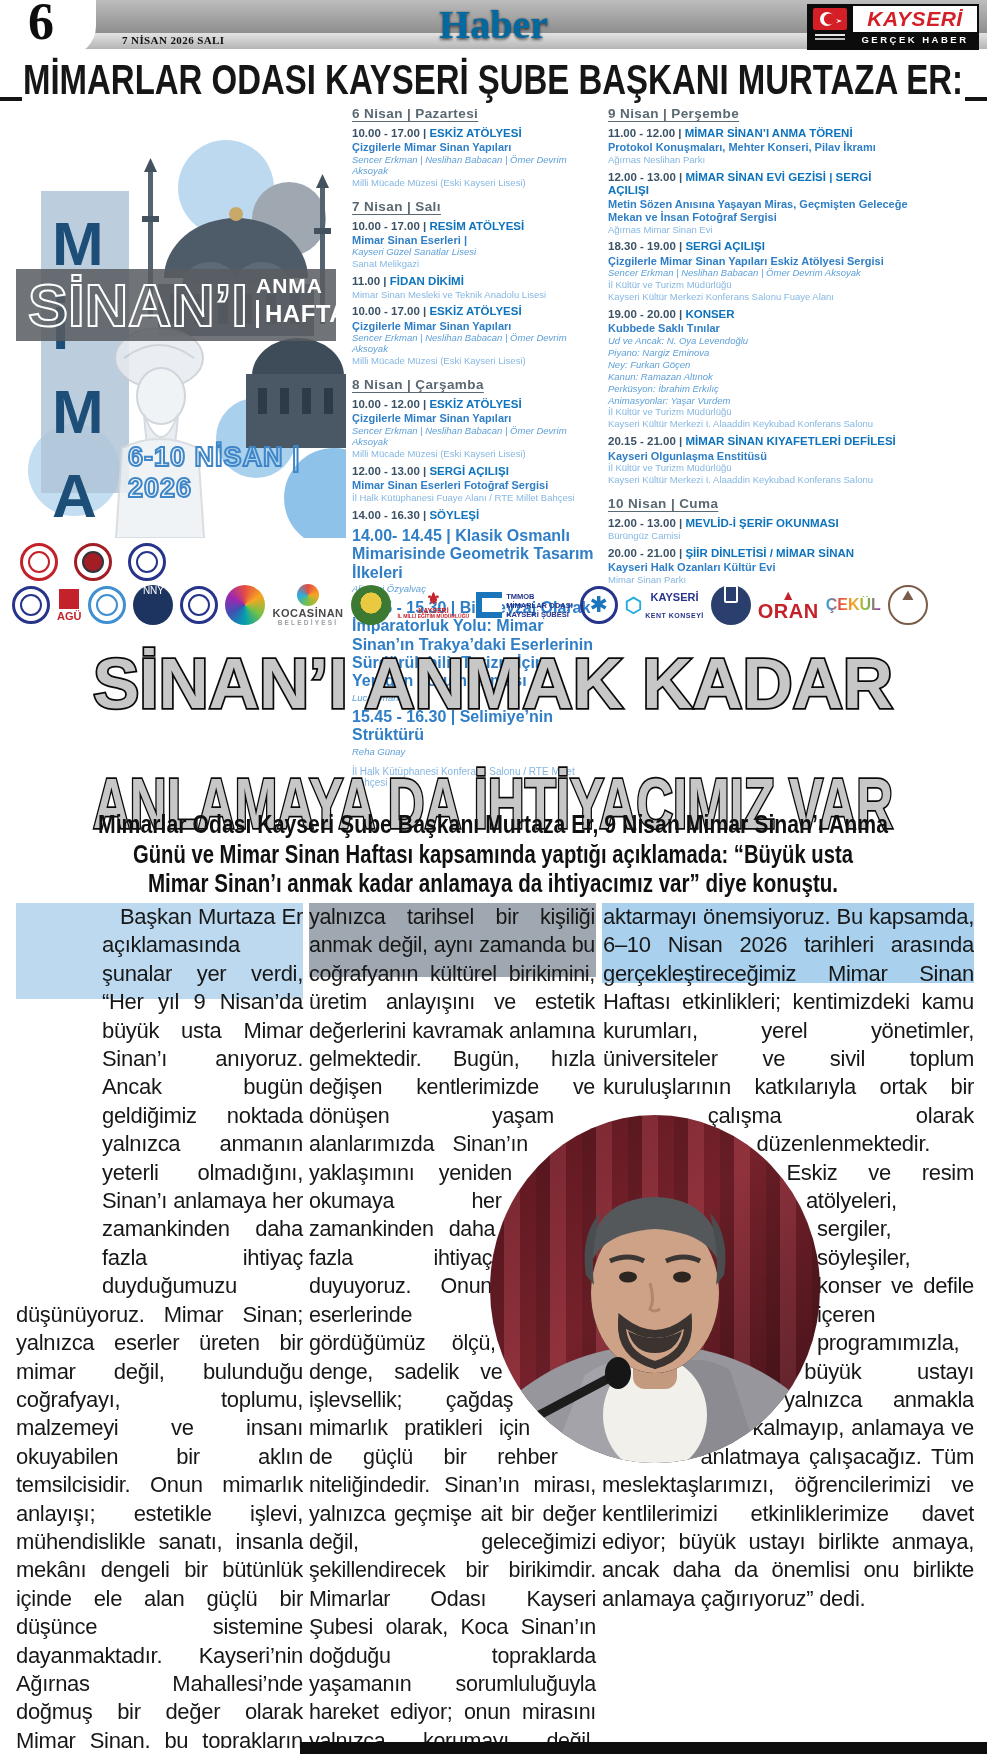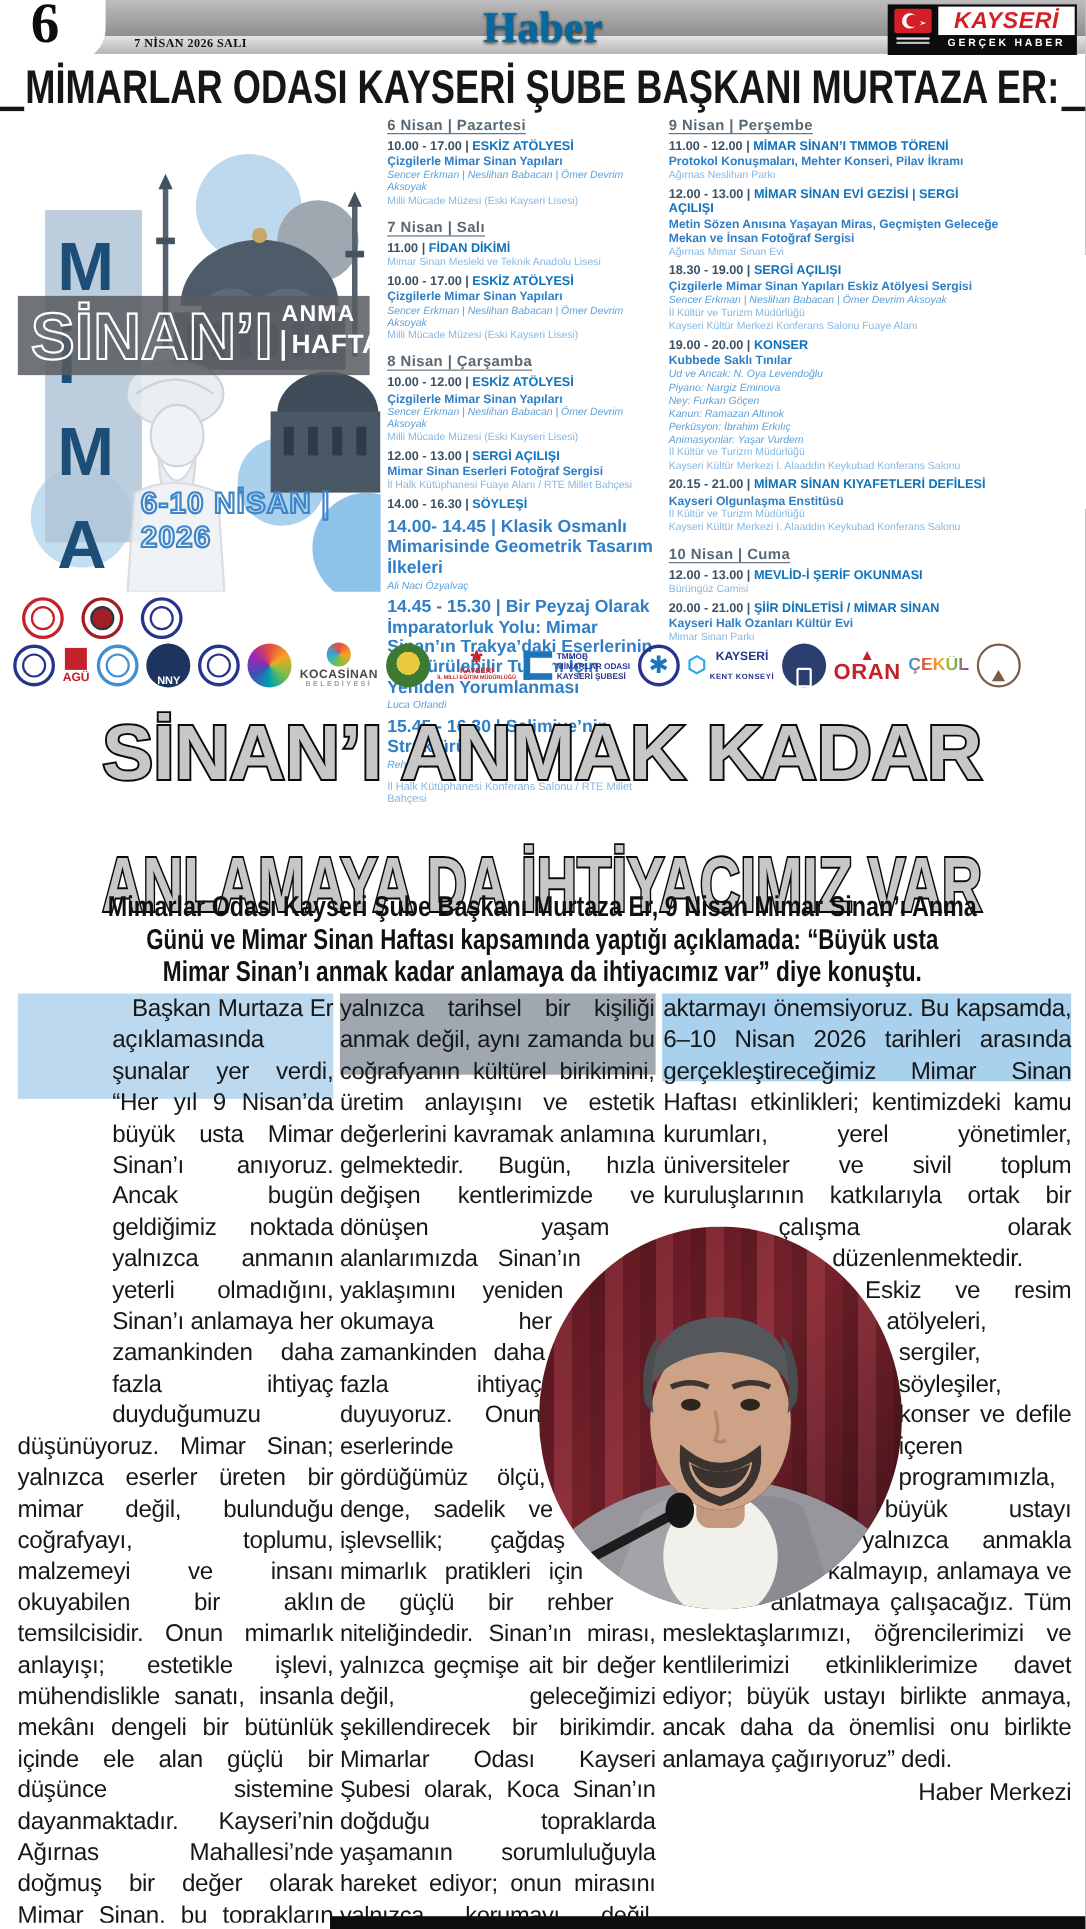--- a/index.html
+++ b/index.html
@@ -74,22 +74,22 @@
   
   .logos-row1 { position:absolute; left:20px; top:543px; display:flex; gap:16px; align-items:center; }
   .logos-row2 { position:absolute; left:12px; top:584px; width:966px; display:flex; gap:7px; align-items:center; }
   .lg { display:flex; flex-direction:column; align-items:center; justify-content:center; }
   .ring { width:38px; height:38px; border-radius:50%; border:3px solid; display:flex; align-items:center; justify-content:center; }
   .ring .inner { width:22px; height:22px; border-radius:50%; border:2px solid; }
   .b-red { border-color:#c4222a; } .b-red .inner { border-color:#c4222a; }
   .b-darkred { border-color:#a21d24; background:#fff; } .b-darkred .inner { border-color:#30343b; background:#a21d24; }
   .b-blue { border-color:#27348b; } .b-blue .inner { border-color:#27348b; }
   .b-lblue { border-color:#3f8fd2; } .b-lblue .inner { border-color:#3f8fd2; }
-  .disc { width:40px; height:40px; border-radius:50%; display:flex; align-items:center; justify-content:flex-end;
-          color:#fff; font-weight:bold; font-size:10px; }
+  .disc { width:40px; height:40px; border-radius:50%; display:flex; align-items:center; justify-content:flex-start;
+          color:#fff; font-weight:normal; font-size:10px; }
   .d-navy { background:#1d3461; } .d-navy2 { background:#2a3f6e; }
   .d-green { background:radial-gradient(circle at 50% 45%, #e8c93f 0 35%, #3c7a33 36% 100%); }
   .d-dots { background:conic-gradient(#e54d42,#f5a623,#7ac143,#00a0af,#3f51b5,#9c27b0,#e54d42); }
   .d-mtn { background:#fff; border:2px solid #7a5c49; color:#7a5c49; font-size:14px; }
   .txt-lg { text-align:center; line-height:1.05; font-weight:bold; }
   .agu-sq { width:20px; height:20px; background:
           linear-gradient(#c4222a,#c4222a); position:relative; margin-bottom:1px; }
   .agu-txt { color:#c4222a; font-size:11px; font-weight:bold; }
   .koca-icon { width:22px; height:22px; border-radius:50%;
           background:conic-gradient(#e54d42,#f5a623,#7ac143,#29abe2,#e54d42); margin-bottom:2px; }
@@ -237,20 +237,26 @@
   <div class="prog-col a">
     <div class="day-label">6 Nisan | Pazartesi</div>
     <div class="ev">
       <div class="ev-head"><span>10.00 - 17.00</span><span class="sep"> | </span><span class="ttl">ESKİZ ATÖLYESİ</span></div>
       <div class="desc">Çizgilerle Mimar Sinan Yapıları</div>
       <div class="names">Sencer Erkman | Neslihan Babacan | Ömer Devrim Aksoyak</div>
       <div class="venue">Milli Mücade Müzesi (Eski Kayseri Lisesi)</div>
     </div>
     <div class="day-label">7 Nisan | Salı</div>
     <div class="ev">
+      <div class="ev-head"><span>10.00 - 17.00</span><span class="sep"> | </span><span class="ttl">RESİM ATÖLYESİ</span></div>
+      <div class="desc">Mimar Sinan Eserleri |</div>
+      <div class="names">Kayseri Güzel Sanatlar Lisesi</div>
+      <div class="venue">Sanat Melikgazi</div>
+    </div>
+    <div class="ev">
       <div class="ev-head"><span>11.00</span><span class="sep"> | </span><span class="ttl">FİDAN DİKİMİ</span></div>
       <div class="venue">Mimar Sinan Mesleki ve Teknik Anadolu Lisesi</div>
     </div>
     <div class="ev">
       <div class="ev-head"><span>10.00 - 17.00</span><span class="sep"> | </span><span class="ttl">ESKİZ ATÖLYESİ</span></div>
       <div class="desc">Çizgilerle Mimar Sinan Yapıları</div>
       <div class="names">Sencer Erkman | Neslihan Babacan | Ömer Devrim Aksoyak</div>
       <div class="venue">Milli Mücade Müzesi (Eski Kayseri Lisesi)</div>
     </div>
     <div class="day-label">8 Nisan | Çarşamba</div>
@@ -273,21 +279,21 @@
     <div class="talk"><span>14.45 - 15.30</span><span class="sep"> | </span><span>Bir Peyzaj Olarak İmparatorluk Yolu: Mimar Sinan’ın Trakya’daki Eserlerinin Sürdürülebilir Turizm İçin Yeniden Yorumlanması</span></div>
     <div class="names">Luca Orlandi</div>
     <div class="talk"><span>15.45 - 16.30</span><span class="sep"> | </span><span>Selimiye’nin Strüktürü</span></div>
     <div class="names">Reha Günay</div>
     <div class="prog-footer">İl Halk Kütüphanesi Konferans Salonu / RTE Millet Bahçesi</div>
   </div>
 
   <div class="prog-col b">
     <div class="day-label">9 Nisan | Perşembe</div>
     <div class="ev">
-      <div class="ev-head"><span>11.00 - 12.00</span><span class="sep"> | </span><span class="ttl">MİMAR SİNAN’I TMMOB TÖRENİ</span></div>
+      <div class="ev-head"><span>11.00 - 12.00</span><span class="sep"> | </span><span class="ttl">MİMAR SİNAN’I ANMA TÖRENİ</span></div>
       <div class="desc">Protokol Konuşmaları, Mehter Konseri, Pilav İkramı</div>
       <div class="venue">Ağırnas Neslihan Parkı</div>
     </div>
     <div class="ev">
       <div class="ev-head"><span>12.00 - 13.00</span><span class="sep"> | </span><span class="ttl">MİMAR SİNAN EVİ GEZİSİ | SERGİ AÇILIŞI</span></div>
       <div class="desc">Metin Sözen Anısına Yaşayan Miras, Geçmişten Geleceğe Mekan ve İnsan Fotoğraf Sergisi</div>
       <div class="venue">Ağırnas Mimar Sinan Evi</div>
     </div>
     <div class="ev">
       <div class="ev-head"><span>18.30 - 19.00</span><span class="sep"> | </span><span class="ttl">SERGİ AÇILIŞI</span></div>
@@ -424,21 +430,20 @@
     </div>
     <div class="col c2">
       <div class="push r"></div>
       <div class="bump2"></div>
       <p>yalnızca tarihsel bir kişiliği anmak değil, aynı zamanda bu coğrafyanın kültürel birikimini, üretim anlayışını ve estetik değerlerini kavramak anlamına gelmektedir. Bugün, hızla değişen kentlerimizde ve dönüşen yaşam alanlarımızda Sinan’ın yaklaşımını yeniden okumaya her zamankinden daha fazla ihtiyaç duyuyoruz. Onun eserlerinde gördüğümüz ölçü, denge, sadelik ve işlevsellik; çağdaş mimarlık pratikleri için de güçlü bir rehber niteliğindedir. Sinan’ın mirası, yalnızca geçmişe ait bir değer değil, geleceğimizi şekillendirecek bir birikimdir. Mimarlar Odası Kayseri Şubesi olarak, Koca Sinan’ın doğduğu topraklarda yaşamanın sorumluluğuyla hareket ediyor; onun mirasını yalnızca korumayı değil, anlamayı, tartışmayı ve geleceğe</p>
     </div>
     <div class="col c3">
       <div class="push l"></div>
       <div class="bump3"></div>
       <p>aktarmayı önemsiyoruz. Bu kapsamda, 6–10 Nisan 2026 tarihleri arasında gerçekleştireceğimiz Mimar Sinan Haftası etkinlikleri; kentimizdeki kamu kurumları, yerel yönetimler, üniversiteler ve sivil toplum kuruluşlarının katkılarıyla ortak bir çalışma olarak düzenlenmektedir. Eskiz ve resim atölyeleri, sergiler, söyleşiler, konser ve defile içeren programımızla, büyük ustayı yalnızca anmakla kalmayıp, anlamaya ve anlatmaya çalışacağız. Tüm meslektaşlarımızı, öğrencilerimizi ve kentlilerimizi etkinliklerimize davet ediyor; büyük ustayı birlikte anmaya, ancak daha da önemlisi onu birlikte anlamaya çağırıyoruz” dedi.</p>
-      <div class="byline">Haber Merkezi</div>
     </div>
 
     <div class="photo">
       <svg width="330" height="348" viewBox="0 0 330 348">
         <ellipse cx="165" cy="415" rx="205" ry="185" fill="#96969c"></ellipse>
         <path d="M60 348 L95 260 Q120 240 150 250 L165 348 Z" fill="#a3a3a9"></path>
         <path d="M270 348 L240 255 Q210 238 185 250 L170 348 Z" fill="#8b8b91"></path>
         <ellipse cx="165" cy="300" rx="52" ry="58" fill="#f1f0ea"></ellipse>
         <rect x="143" y="228" width="44" height="46" rx="12" fill="#c49a7f"></rect>
         <ellipse cx="165" cy="178" rx="64" ry="80" fill="#cda械"></ellipse>

